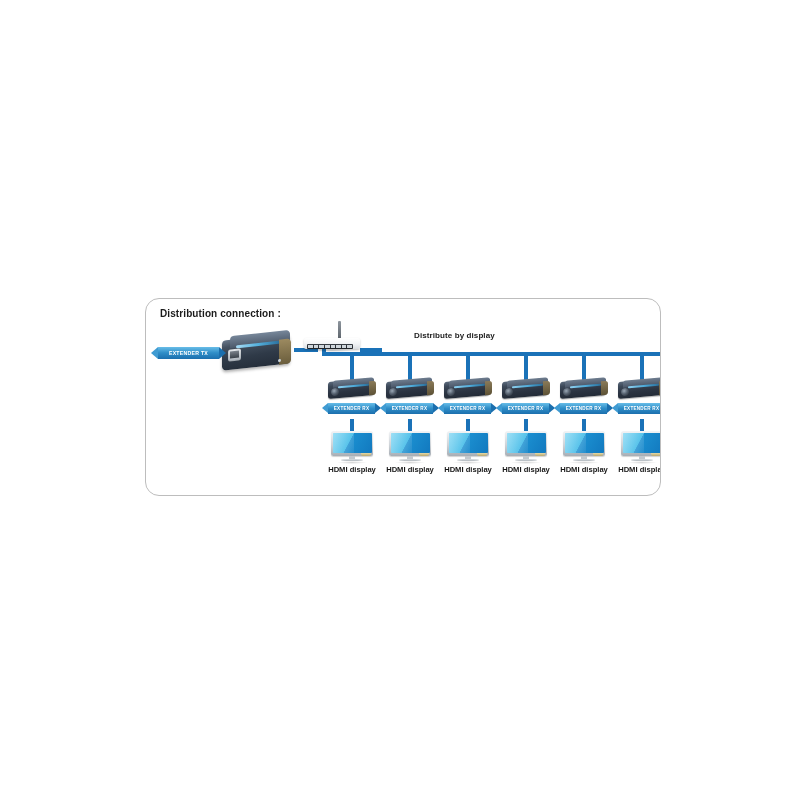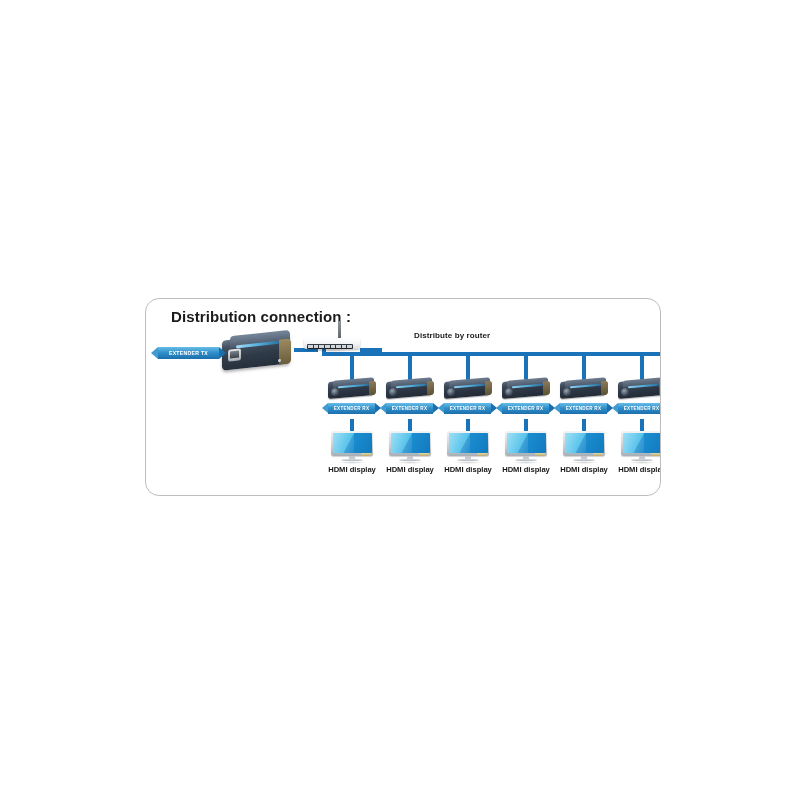--- a/index.html
+++ b/index.html
@@ -13,21 +13,21 @@
 
   
   #panel{
     position:absolute;left:145px;top:298px;width:516px;height:198px;
     border:1px solid #bdbdbd;border-radius:14px;background:#ffffff;
     box-sizing:border-box;overflow:hidden;
   }
   #panel-clip{position:absolute;left:0;top:0;width:514px;height:196px;overflow:hidden;}
 
   .lbl{position:absolute;font-weight:bold;color:#1b1b1b;white-space:nowrap;}
-  #title{left:14px;top:9px;font-size:15px;letter-spacing:.1px;margin-left:11px;}
+  #title{left:14px;top:9px;font-size:10px;letter-spacing:.1px;}
   #router-label{left:268px;top:32px;font-size:8px;letter-spacing:.1px;}
 
   
   .wire{position:absolute;background:#1a72b8;}
   .wire.h{height:4px;}
   .wire.v{width:4px;}
 
   
   #w-src{left:36px;top:49px;width:38px;}
   
@@ -240,21 +240,21 @@
 </style>
 </head>
 <body>
 
 <div id="stage">
 
   <div id="panel">
     <div id="panel-clip">
 
       <div class="lbl" id="title">Distribution connection :</div>
-      <div class="lbl" id="router-label">Distribute by router</div>
+      <div class="lbl" id="router-label">Distribute by display</div>
 
 
       <div class="wire h" id="w-src"></div>
       <div class="wire h" id="w-tx-router"></div>
       <div class="wire h" id="w-router-bus"></div>
       <div class="wire v" id="bus-riser"></div>
       <div class="wire h" id="bus"></div>
 
       <div id="tx">
         <div id="tx-body"></div>

